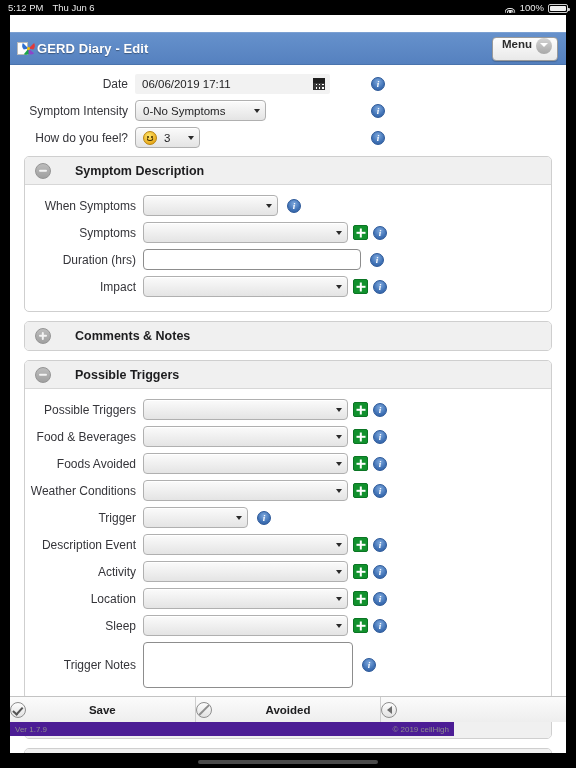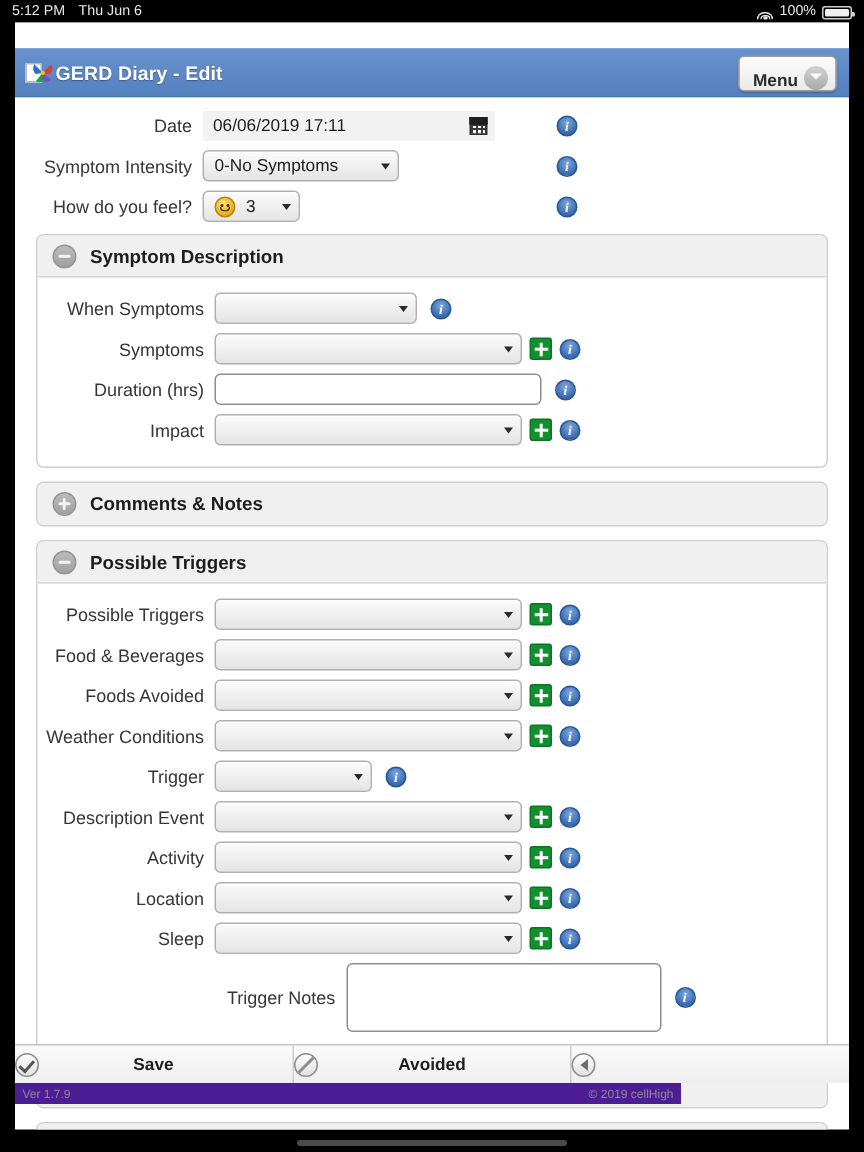--- a/index.html
+++ b/index.html
@@ -56,21 +56,21 @@
   .app-icon .page {
     position: absolute; left: 0; top: 2px; width: 11px; height: 13px;
     background: #fdfdfd; border: 1px solid #b9b9b9;
   }
   .app-icon .bf { position: absolute; left: 4px; top: 1px; width: 15px; height: 15px; }
   .title-text {
     color: #fff; font-size: 13px; font-weight: bold; letter-spacing: .1px;
     text-shadow: 0 1px 1px rgba(0,0,0,.35);
   }
   .menu-btn {
-    margin-left: auto; height: 24px; display: flex; align-items: flex-end; gap: 4px;
+    margin-left: auto; height: 24px; display: flex; align-items: flex-start; gap: 4px;
     background: linear-gradient(#fdfdfd, #e9e9e9);
     border: 1px solid #9a9a9a; border-radius: 4px; padding: 0 5px 0 9px;
     box-shadow: 0 1px 1px rgba(0,0,0,.2);
   }
   .menu-btn span { font-size: 11.5px; font-weight: bold; color: #2c2c2c; }
   .chev-circle {
     width: 16px; height: 16px; border-radius: 50%;
     background: linear-gradient(#d3d3d3, #a8a8a8);
     display: flex; align-items: center; justify-content: center;
   }
@@ -161,21 +161,21 @@
     width: 7px; height: 3.4px; border: 1.2px solid #4a3503;
     border-top: none; border-radius: 0 0 7px 7px;
   }
 
   
   .panel {
     margin: 0 14px 9px 14px; border: 1px solid #cfcfcf; border-radius: 5px;
     background: #fff; overflow: hidden;
   }
   .panel-head {
-    height: 28px; display: flex; align-items: center; gap: 9px;
+    height: 28px; display: flex; align-items: center; gap: 24px;
     padding: 0 10px; background: #f0f0f0; border-bottom: 1px solid #d7d7d7;
   }
   .panel.collapsed .panel-head { border-bottom: none; }
   .panel-head h2 { font-size: 12.5px; color: #1d1d1f; font-weight: bold; }
   .toggle {
     width: 16px; height: 16px; border-radius: 50%; flex: none;
     background: linear-gradient(#bcbcbc, #a0a0a0);
     border: 1px solid #949494; position: relative;
   }
   .toggle::before {
@@ -472,21 +472,21 @@
                 <div class="lbl" style="width: 118px;">Sleep</div>
                 <div class="ctl">
                   <div class="select" style="width: 205px;">
                     <span></span>
                     <span class="caret"></span>
                   </div>
                   <span class="plus"></span>
                   <span class="info">i</span>
                 </div>
               </div>
-              <div class="row" style="margin-top: 3px; margin-bottom: 3px; justify-content: center;">
+              <div class="row" style="margin-top: 3px; margin-bottom: 3px;">
                 <div class="lbl" style="width: 118px;">Trigger Notes</div>
                 <div class="ctl">
                   <div class="textarea" style="height: 46px; width: 210px;"></div>
                   <span class="info" style="margin-left: 4px;">i</span>
                 </div>
               </div>
             </div>
           </div>
           <div class="panel collapsed">
             <div class="panel-head">

